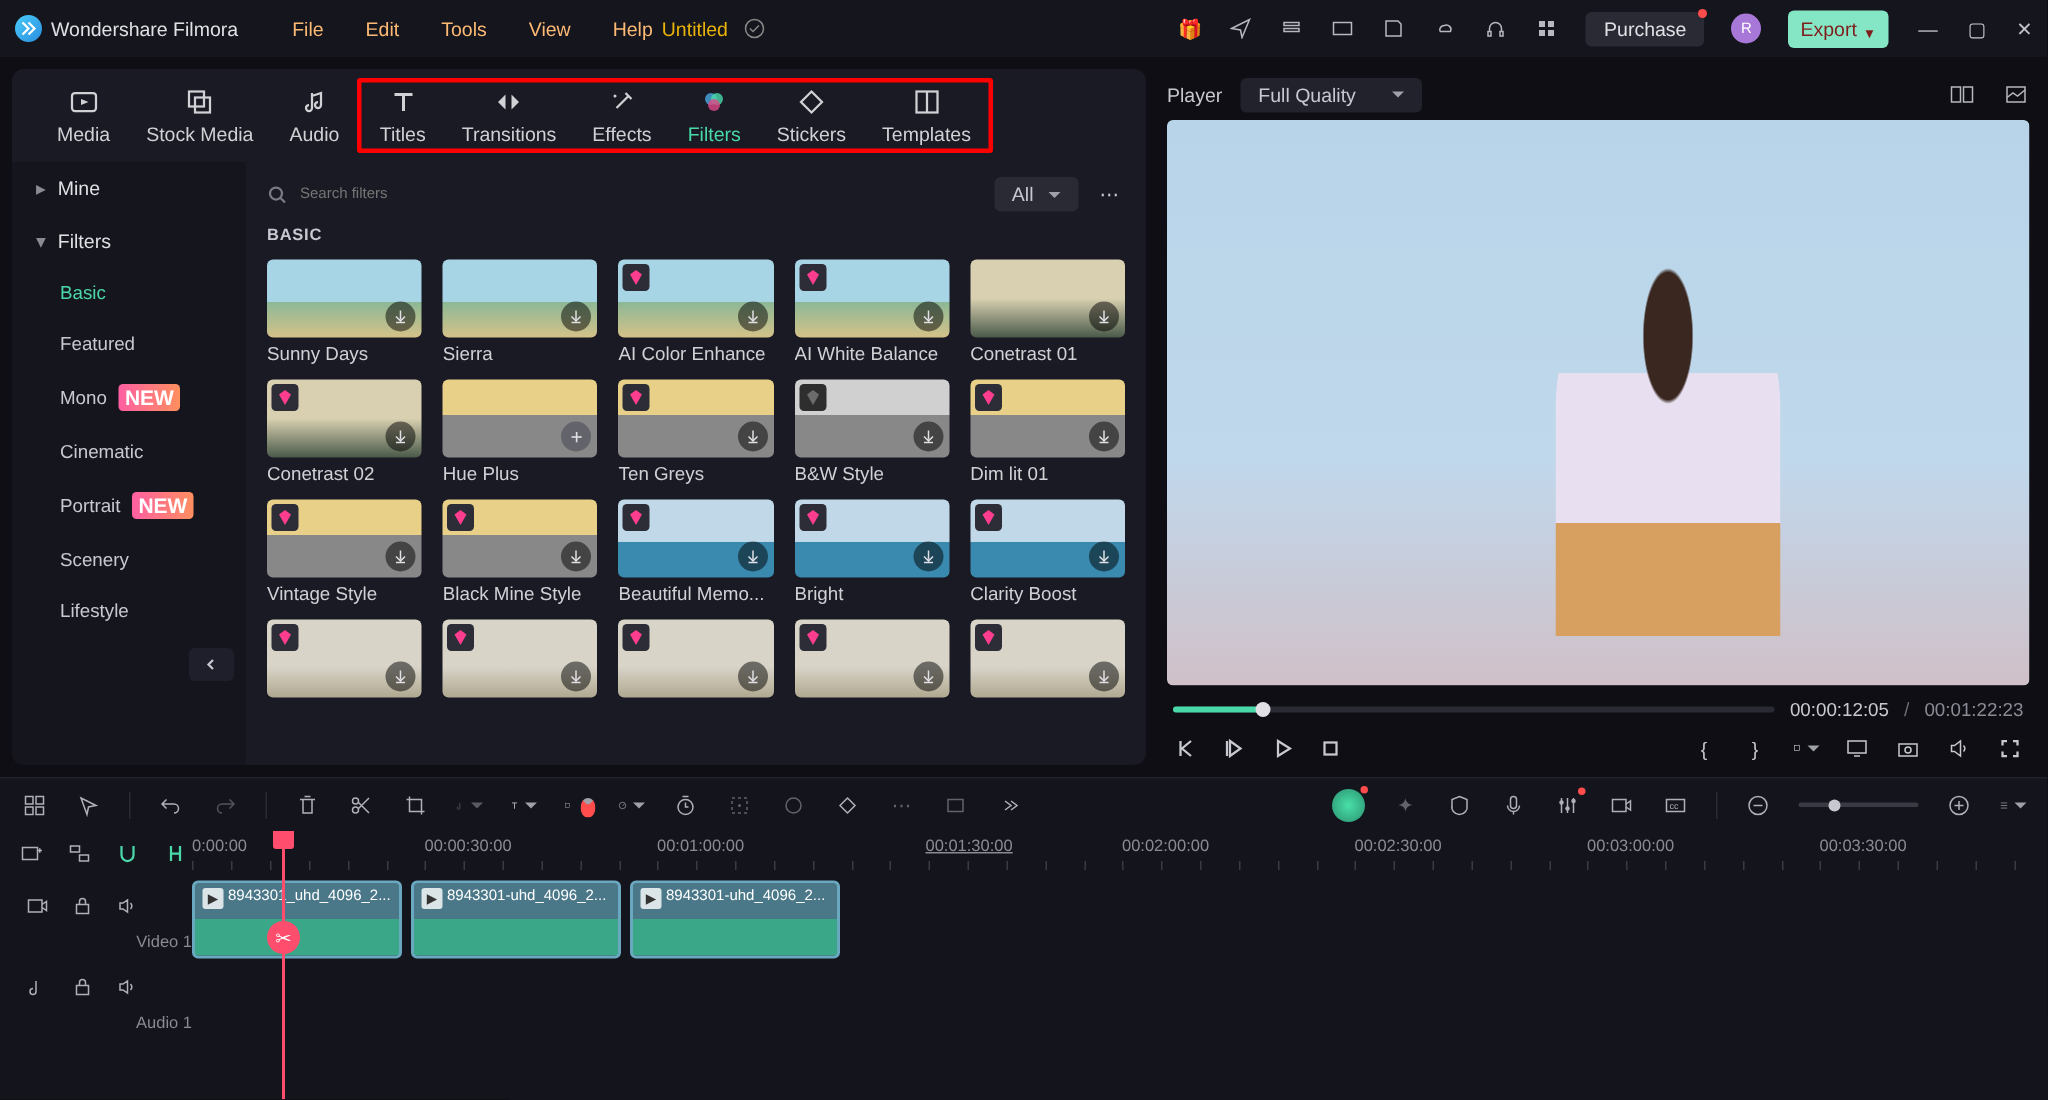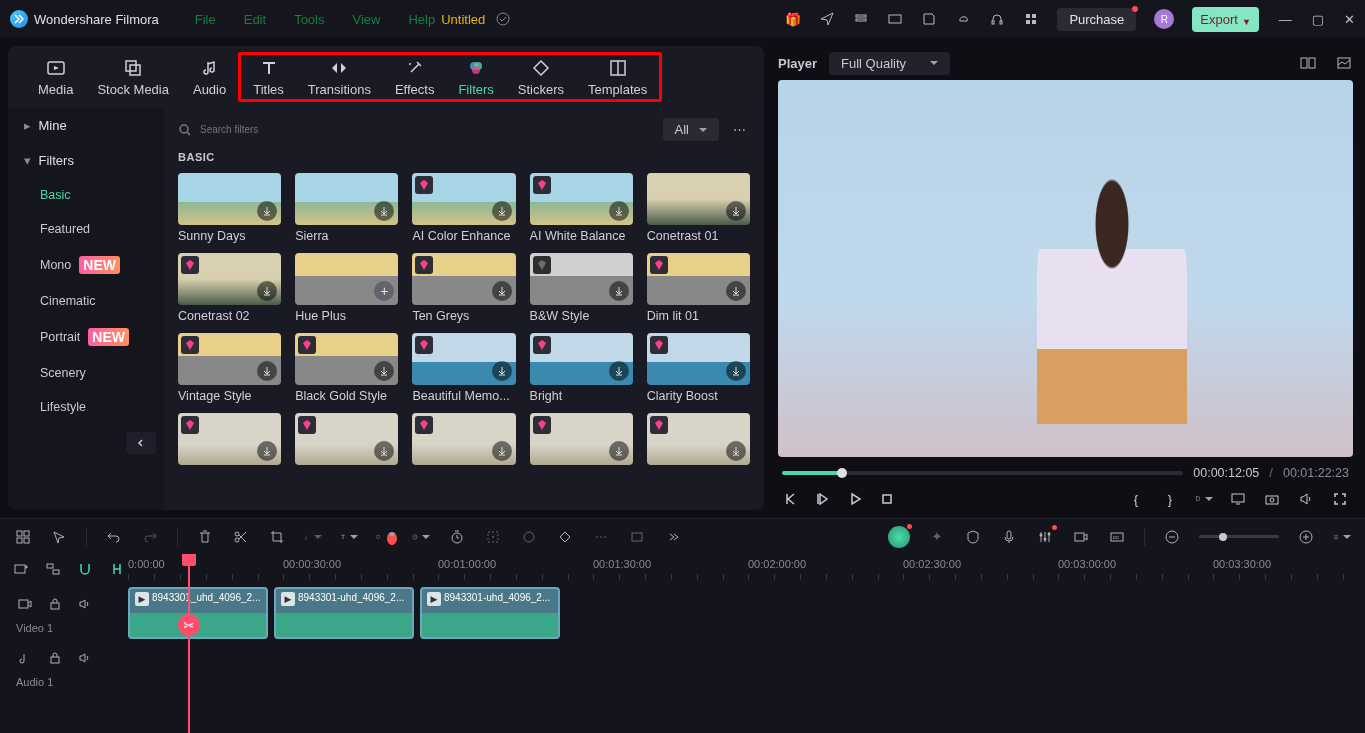--- a/index.html
+++ b/index.html
@@ -1,20 +1,20 @@
 <!DOCTYPE html>
 <html><head>
 <meta charset="utf-8">
 <style>
 * { margin: 0; padding: 0; box-sizing: border-box; font-family: -apple-system, BlinkMacSystemFont, "Segoe UI", sans-serif; }
 body { background: #0e0e14; color: #c8c8d0; width: 1365px; height: 733px; overflow: hidden; font-size: 13px; }
 .titlebar { height: 38px; background: #15151d; display: flex; align-items: center; padding: 0 10px; gap: 6px; }
 .logo { width: 18px; height: 18px; border-radius: 50%; background: linear-gradient(135deg,#49ccf9,#2a8de0); display: flex; align-items: center; justify-content: center; }
 .app-title { font-size: 13px; color: #e0e0e5; margin-right: 30px; }
-.menu { display: flex; gap: 28px; color: #15803d; }
+.menu { display: flex; gap: 28px; color: #fdba74; }
 .menu span { cursor: pointer; }
 .doc-title-wrap { flex: 1; display: flex; align-items: center; gap: 10px; color: #eab308; }
 .title-icons { display: flex; gap: 18px; align-items: center; }
 .ti { width: 16px; height: 16px; color: #b8b8c0; display: flex; align-items: center; justify-content: center; }
 .purchase-btn { background: #2a2a35; padding: 4px 12px; border-radius: 4px; color: #e0e0e5; position: relative; cursor: pointer; }
 .purchase-dot { position: absolute; top: -2px; right: -2px; width: 6px; height: 6px; background: #ff4d4d; border-radius: 50%; }
 .avatar-circle { width: 20px; height: 20px; border-radius: 50%; background: #a878d8; display: flex; align-items: center; justify-content: center; color: #fff; font-size: 10px; }
 .export-btn { background: #85e6c5; color: #7f1d1d; padding: 5px 8px; border-radius: 4px; font-weight: 500; display: flex; align-items: flex-end; gap: 4px; cursor: pointer; }
 .win-controls { display: flex; gap: 20px; margin-left: 14px; }
 .win-controls span { cursor: pointer; color: #c0c0c8; }
@@ -53,21 +53,21 @@
 .thumb.sail { background: linear-gradient(180deg,#c0d8e8 0%,#c0d8e8 55%,#3a8ab0 55%,#3a8ab0 100%); }
 .thumb.light { background: linear-gradient(180deg,#d8d4c8 0%,#d8d4c8 60%,#b0a890 100%); }
 .diamond-badge { position: absolute; top: 3px; left: 3px; width: 18px; height: 18px; background: #2d2d38; border-radius: 3px; display: flex; align-items: center; justify-content: center; }
 .diamond-badge svg { width: 12px; height: 12px; }
 .dl-badge { position: absolute; bottom: 4px; right: 4px; width: 20px; height: 20px; background: rgba(0,0,0,0.5); border-radius: 50%; display: flex; align-items: center; justify-content: center; color: #e0e0e5; }
 .dl-badge.plus { background: rgba(90,90,100,0.8); font-size: 14px; }
 .card-label { font-size: 12.5px; color: #d0d0d5; white-space: nowrap; overflow: hidden; text-overflow: ellipsis; }
 
 .right-pane { flex: 1; padding: 8px 12px 0 6px; display: flex; flex-direction: column; }
 .player-header { height: 34px; display: flex; align-items: center; gap: 12px; }
-.player-label { color: #c8c8d0; font-size: 13px; font-weight: bold; }
+.player-label { color: #c8c8d0; font-size: 13px; }
 .quality-dd { background: #22222d; padding: 4px 12px; border-radius: 4px; display: flex; align-items: center; gap: 20px; cursor: pointer; }
 .player-hicons { margin-left: auto; display: flex; gap: 18px; }
 .preview { flex: 1; background: #000; border-radius: 4px; display: flex; align-items: center; justify-content: center; overflow: hidden; position: relative; }
 .preview-img { width: 100%; height: 100%; background: linear-gradient(180deg,#b8d4e8 0%,#c0d8ec 60%,#d0c0c8 100%); position: relative; }
 .person-silhouette { position: absolute; left: 45%; top: 25%; width: 150px; height: 250px; background: radial-gradient(ellipse at 50% 20%, #3a2820 0%, #3a2820 15%, transparent 16%), linear-gradient(180deg, transparent 30%, #e8e0f0 30%, #e8e0f0 70%, #d8a060 70%); border-radius: 40% 40% 0 0; }
 .playback-row { display: flex; align-items: center; gap: 10px; padding: 8px 4px; }
 .progress { flex: 1; height: 4px; background: #2a2a35; border-radius: 2px; position: relative; }
 .progress-fill { position: absolute; left: 0; top: 0; height: 100%; width: 15%; background: #49d9a8; border-radius: 2px; }
 .progress-handle { position: absolute; left: 15%; top: 50%; transform: translate(-50%,-50%); width: 10px; height: 10px; background: #e0e0e5; border-radius: 50%; }
 .time-text { font-size: 12.5px; color: #c8c8d0; }
@@ -83,21 +83,21 @@
 .zoom-slider { width: 80px; height: 3px; background: #3a3a45; border-radius: 2px; position: relative; }
 .zoom-handle { position: absolute; left: 30%; top: 50%; transform: translate(-50%,-50%); width: 8px; height: 8px; background: #c8c8d0; border-radius: 50%; }
 .ai-badge { width: 22px; height: 22px; border-radius: 50%; background: radial-gradient(circle,#49e0a8,#2a9070); position: relative; }
 .ai-dot { position: absolute; top: -2px; right: -2px; width: 5px; height: 5px; background: #ff4d4d; border-radius: 50%; }
 .reddot { position: relative; }
 .reddot::after { content:''; position: absolute; top: -3px; right: -3px; width: 5px; height: 5px; background: #ff4d4d; border-radius: 50%; }
 
 .timeline { flex: 1; background: #14141c; display: flex; }
 .track-headers { width: 128px; background: #14141c; padding-top: 30px; }
 .track-header-row { display: flex; align-items: center; gap: 12px; padding: 6px 16px; height: 40px; }
-.track-label { font-size: 11px; color: #8a8a95; padding-left: 16px; margin-top: -2px; }
+.track-label { font-size: 11px; color: #8a8a95; padding-left: 16px; margin-top: -2px; text-align: right; }
 .track-area { flex: 1; position: relative; overflow: hidden; }
 .ruler { height: 30px; display: flex; align-items: center; position: relative; }
 .ruler-mark { position: absolute; font-size: 11px; color: #8a8a95; top: 4px; }
 .tick { position: absolute; top: 20px; width: 1px; height: 6px; background: #3a3a45; }
 .playhead { position: absolute; left: 60px; top: 0; bottom: 0; width: 2px; background: #ff4d6d; z-index: 5; }
 .playhead-head { position: absolute; top: -2px; left: -6px; width: 14px; height: 14px; background: #ff4d6d; border-radius: 2px; }
 .playhead-scissors { position: absolute; top: 60px; left: -10px; width: 22px; height: 22px; background: #ff4d6d; border-radius: 50%; display: flex; align-items: center; justify-content: center; color: #fff; }
 .track-row { height: 58px; display: flex; align-items: center; gap: 6px; padding: 2px 0; }
 .clip { height: 52px; border: 2px solid #6aa8c0; border-radius: 4px; background: linear-gradient(180deg,#4a7888 0%,#4a7888 50%,#3aa888 50%,#3aa888 100%); position: relative; overflow: hidden; display: flex; align-items: flex-start; padding: 3px 5px; gap: 3px; }
 .clip-icon { width: 14px; height: 14px; background: rgba(255,255,255,0.8); border-radius: 2px; display: flex; align-items: center; justify-content: center; color: #333; font-size: 9px; }
@@ -478,21 +478,21 @@
                   <svg viewBox="0 0 12 12">
                     <path d="M2 4 L6 1 L10 4 L6 11 Z" fill="#ff3d8f"></path>
                   </svg>
                 </div>
                 <div class="dl-badge">
                   <svg width="12" height="12" viewBox="0 0 12 12">
                     <path d="M6 2 V8 M3 6 L6 9 L9 6 M3 10 H9" stroke="#e0e0e5" fill="none"></path>
                   </svg>
                 </div>
               </div>
-              <div class="card-label">Black Gold Style</div>
+              <div class="card-label">Black Mine Style</div>
             </div>
             <div class="card">
               <div class="thumb sail">
                 <div class="diamond-badge">
                   <svg viewBox="0 0 12 12">
                     <path d="M2 4 L6 1 L10 4 L6 11 Z" fill="#ff3d8f"></path>
                   </svg>
                 </div>
                 <div class="dl-badge">
                   <svg width="12" height="12" viewBox="0 0 12 12">
@@ -947,21 +947,21 @@
         <div class="tick" style="left: 233px;"></div>
         <div class="tick" style="left: 259px;"></div>
         <div class="tick" style="left: 285px;"></div>
         <span class="ruler-mark" style="left: 310px;">00:01:00:00</span>
         <div class="tick" style="left: 310px;"></div>
         <div class="tick" style="left: 336px;"></div>
         <div class="tick" style="left: 362px;"></div>
         <div class="tick" style="left: 388px;"></div>
         <div class="tick" style="left: 414px;"></div>
         <div class="tick" style="left: 440px;"></div>
-        <span class="ruler-mark" style="left: 465px;">00:01:30:00</span>
+        <span class="ruler-mark" style="left: 489px; text-decoration: underline;">00:01:30:00</span>
         <div class="tick" style="left: 465px;"></div>
         <div class="tick" style="left: 491px;"></div>
         <div class="tick" style="left: 517px;"></div>
         <div class="tick" style="left: 543px;"></div>
         <div class="tick" style="left: 569px;"></div>
         <div class="tick" style="left: 595px;"></div>
         <span class="ruler-mark" style="left: 620px;">00:02:00:00</span>
         <div class="tick" style="left: 620px;"></div>
         <div class="tick" style="left: 646px;"></div>
         <div class="tick" style="left: 672px;"></div>

